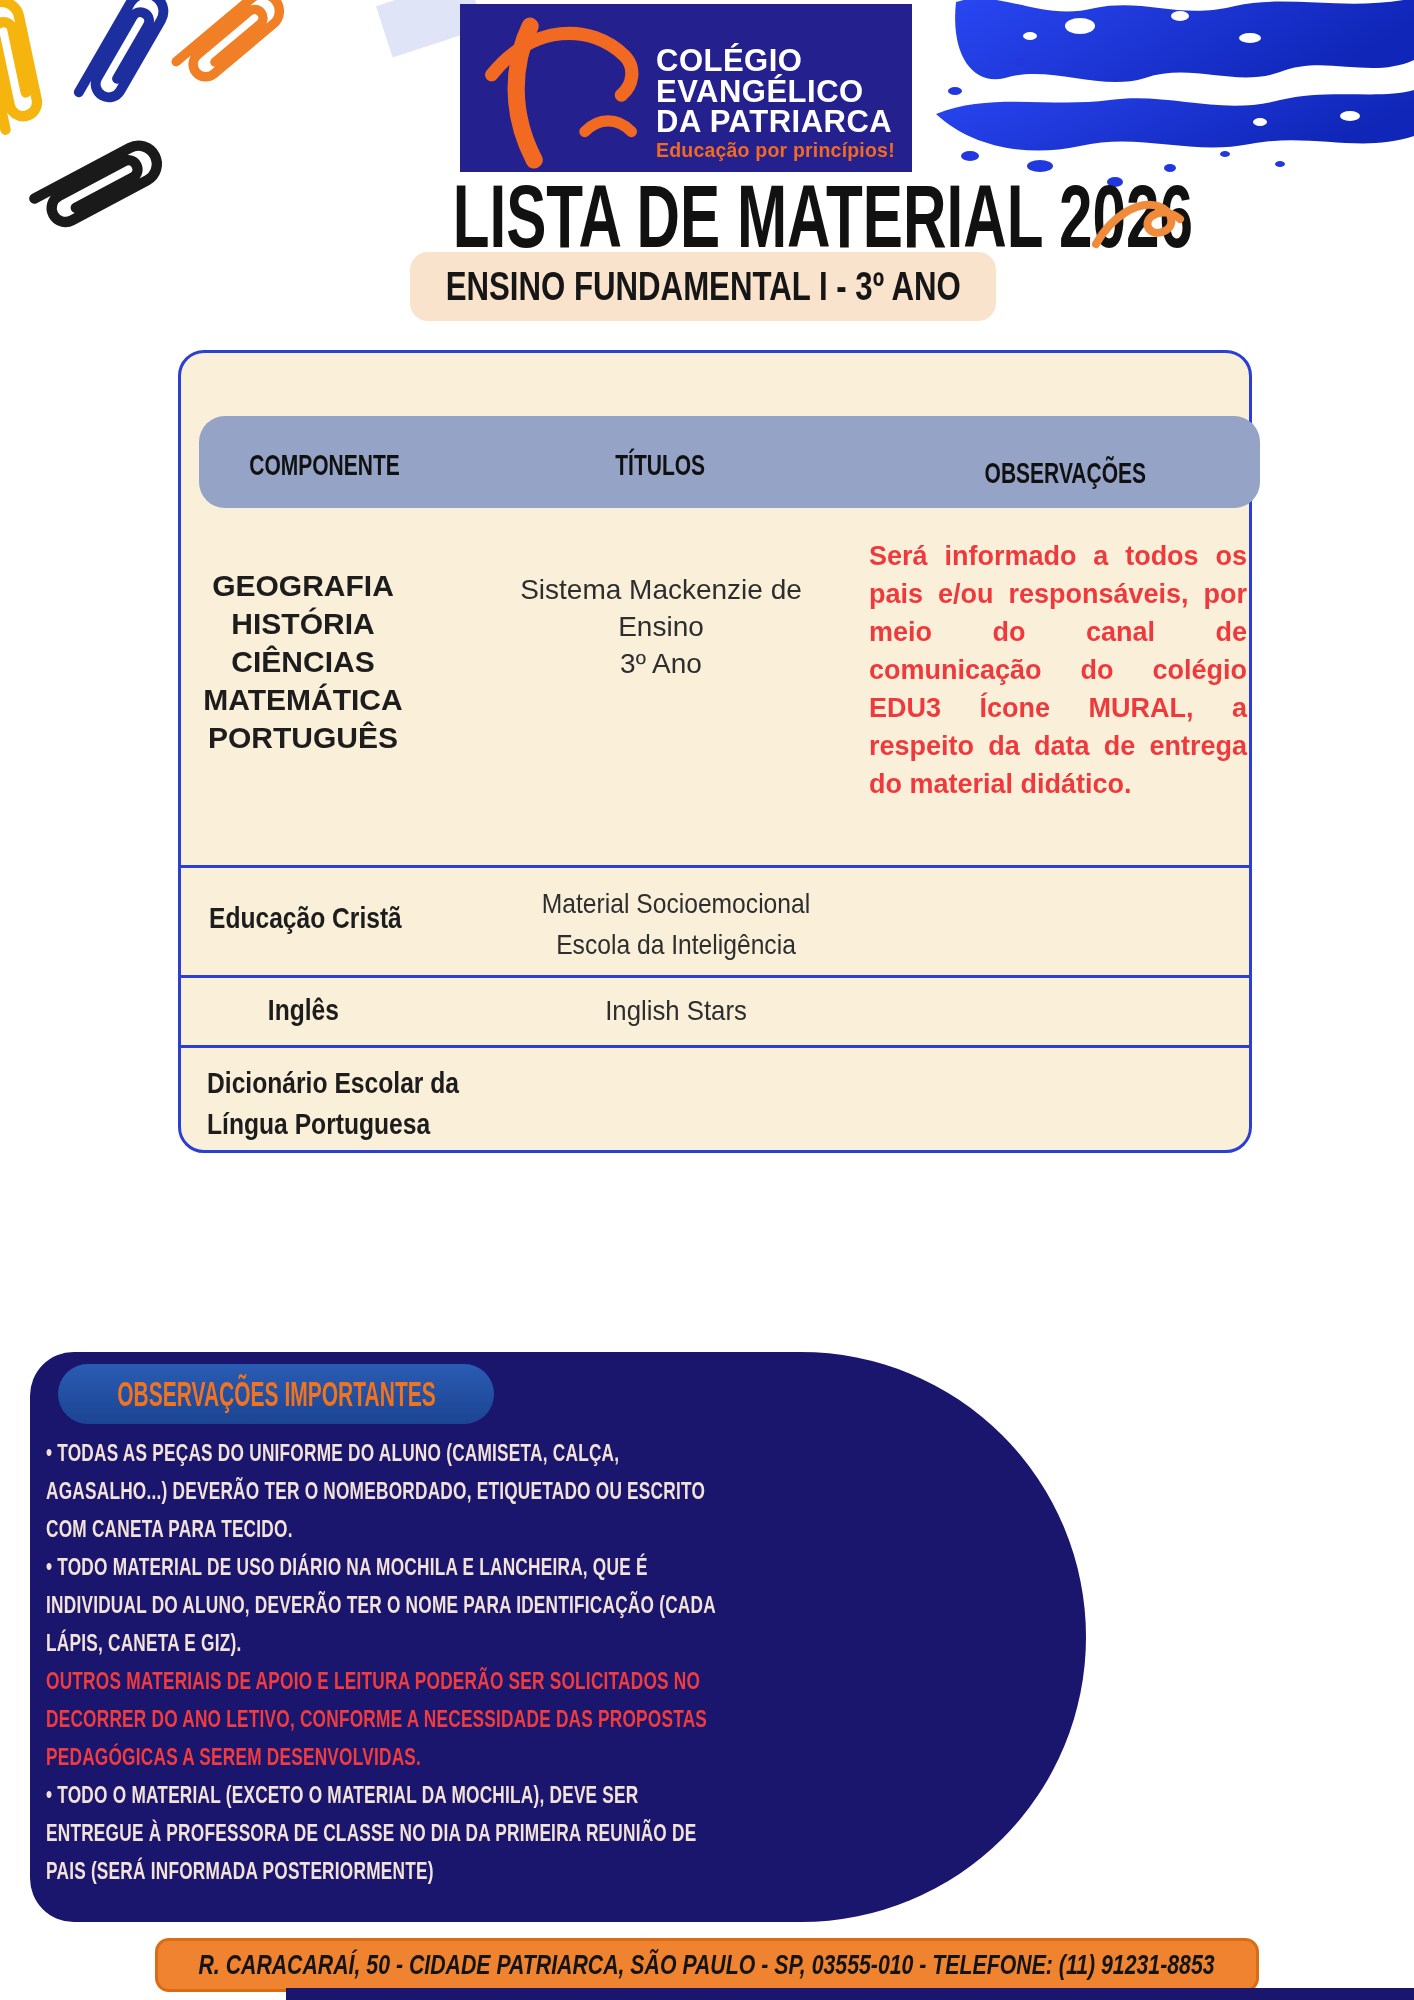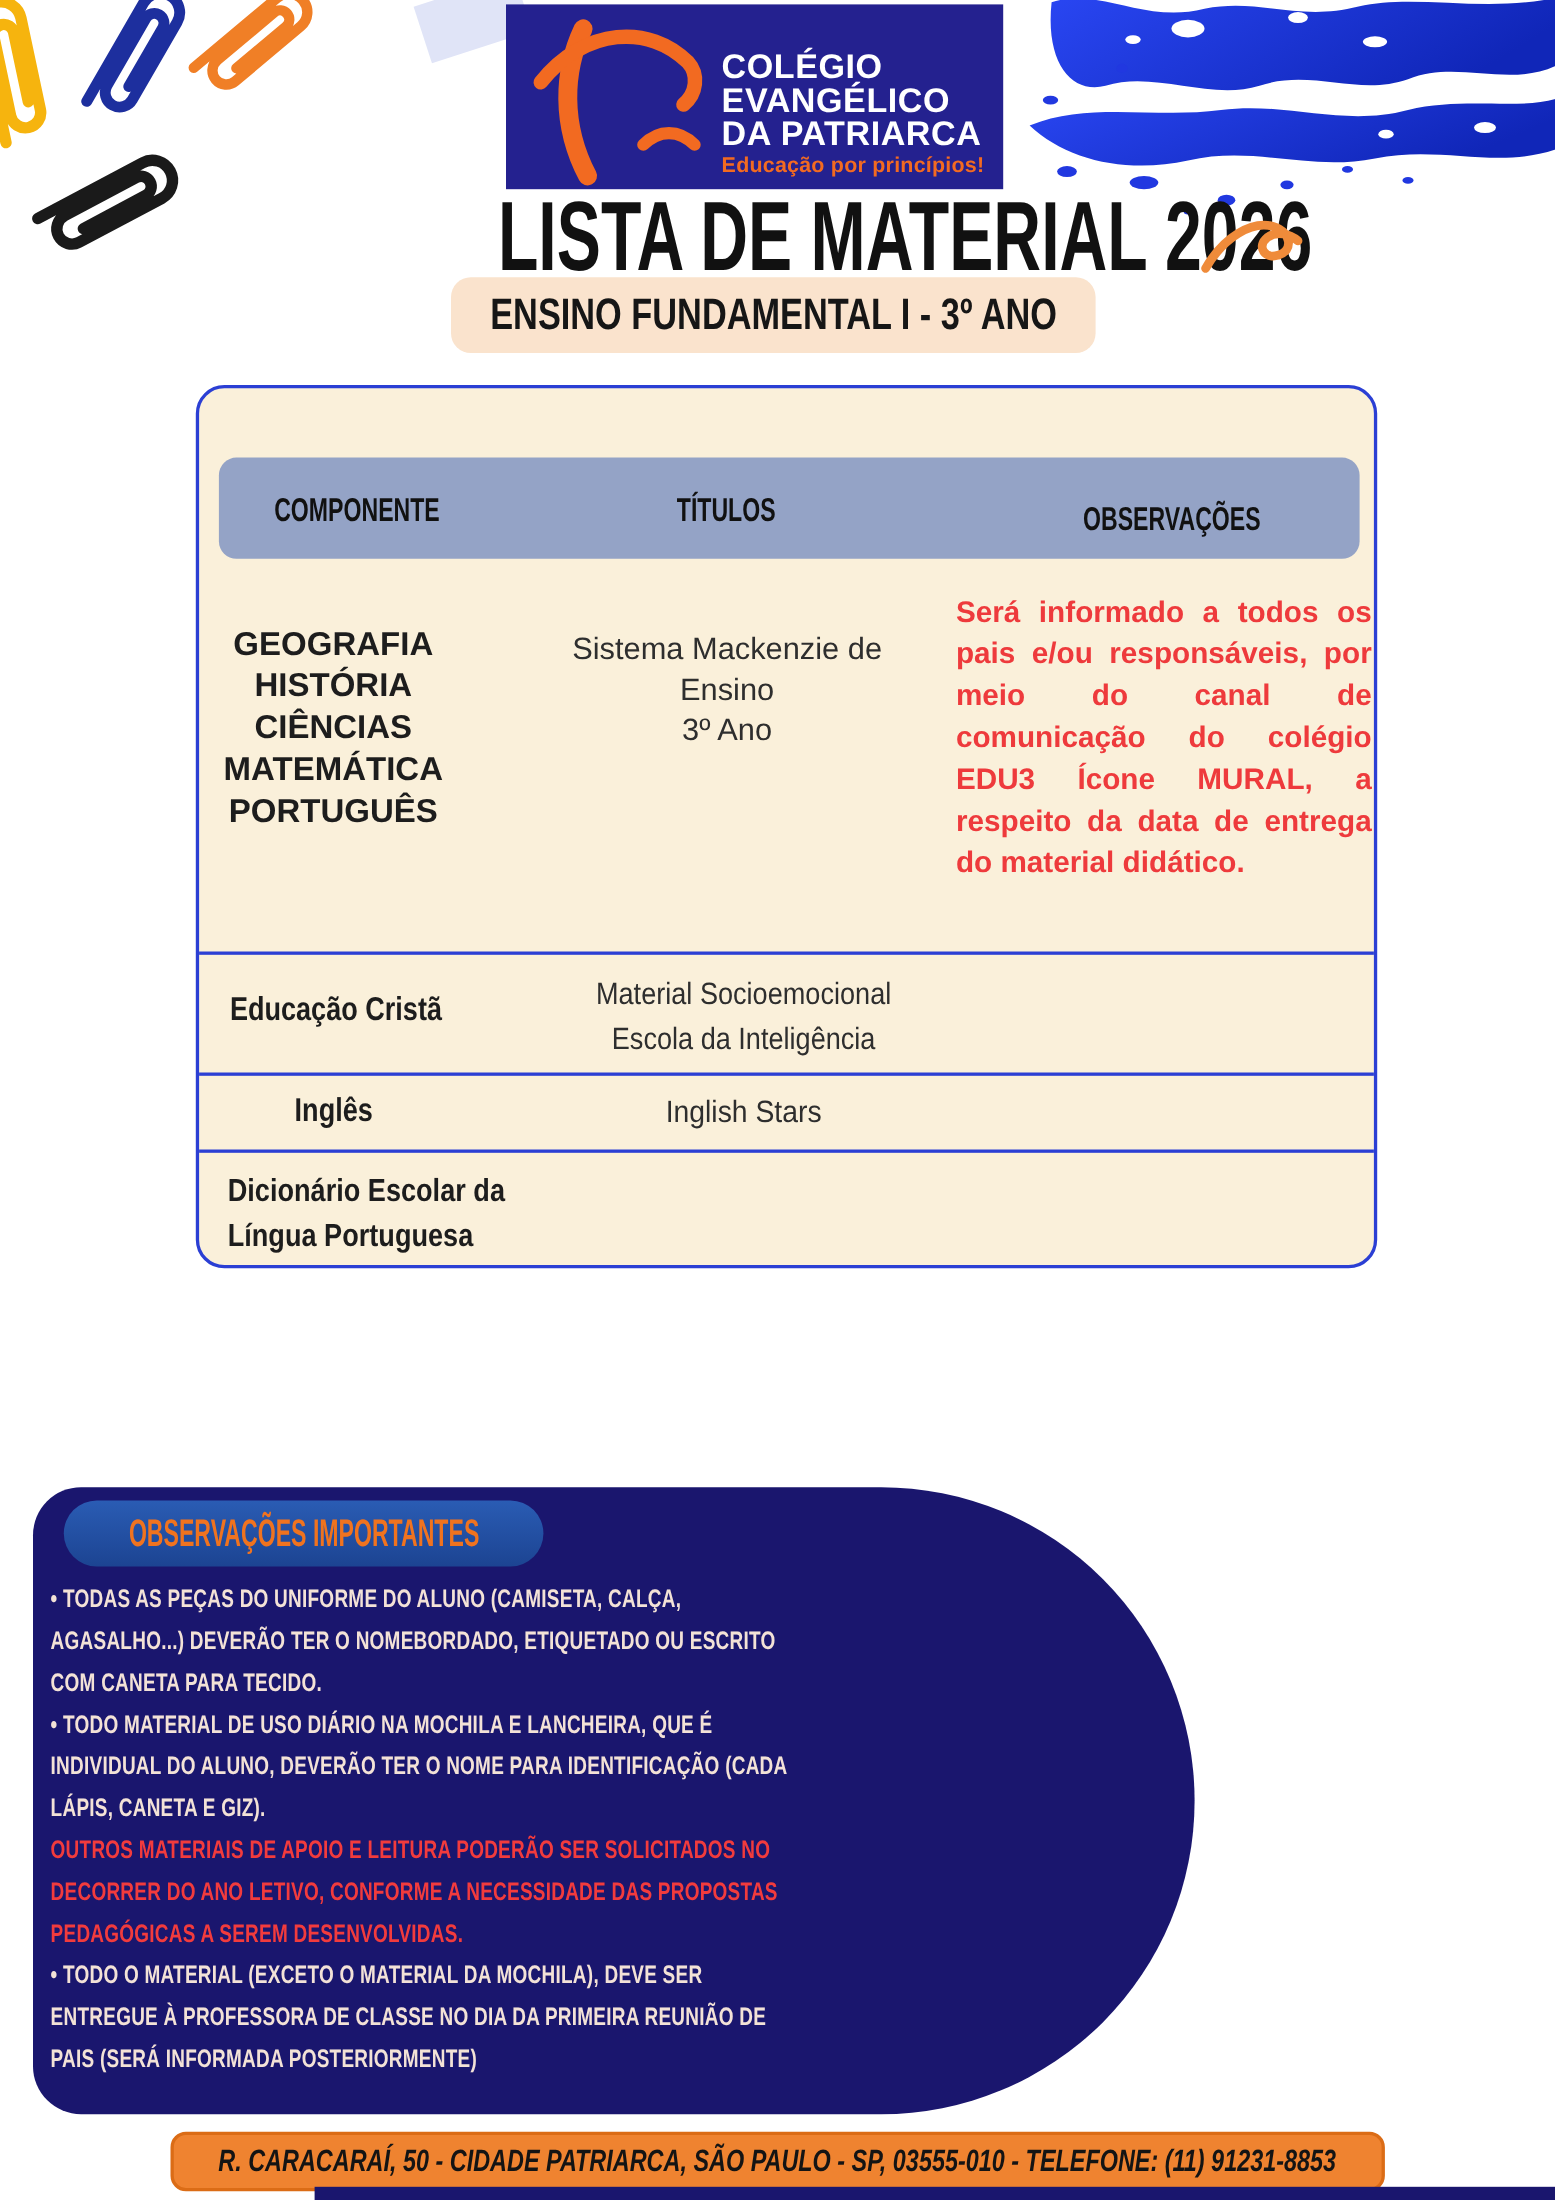--- a/index.html
+++ b/index.html
@@ -25,21 +25,21 @@
                transform:scale(0.70,1.04);transform-origin:center top;white-space:nowrap;}
   .badge{position:absolute;left:410px;top:252px;width:586px;height:69px;background:#fae3cd;
          border-radius:18px;display:flex;align-items:center;justify-content:center;}
   .scale-badge{display:inline-block;font-size:40px;font-weight:700;color:#161616;
                transform:scaleX(0.78);white-space:nowrap;}
 
   
   .panel{position:absolute;left:178px;top:350px;width:1074px;height:803px;box-sizing:border-box;
          background:#faf0da;border:3px solid #2b3fd4;border-radius:26px;}
   .thead{position:absolute;left:18px;top:63px;width:1037px;height:92px;background:#94a3c6;
-         border-radius:16px;}
+         border-radius:26px;padding-left:24px;}
   .th{position:absolute;text-align:center;color:#111111;}
   .th span{display:inline-block;font-size:30px;font-weight:700;transform:scaleX(0.70);white-space:nowrap;}
   .th1{left:0;top:32px;width:252px;}
   .th2{left:311px;top:32px;width:300px;}
   .th3{left:716px;top:40px;width:300px;}
   .cell{position:absolute;color:#2e2e2e;}
   .ml{white-space:pre-line;}
   .divider{position:absolute;left:0;right:0;height:3px;background:#2b3fd4;}
   .d1{top:512px;} .d2{top:622px;} .d3{top:692px;}
   .c1-comp{left:12px;top:214px;width:220px;text-align:center;font-size:30px;font-weight:700;

